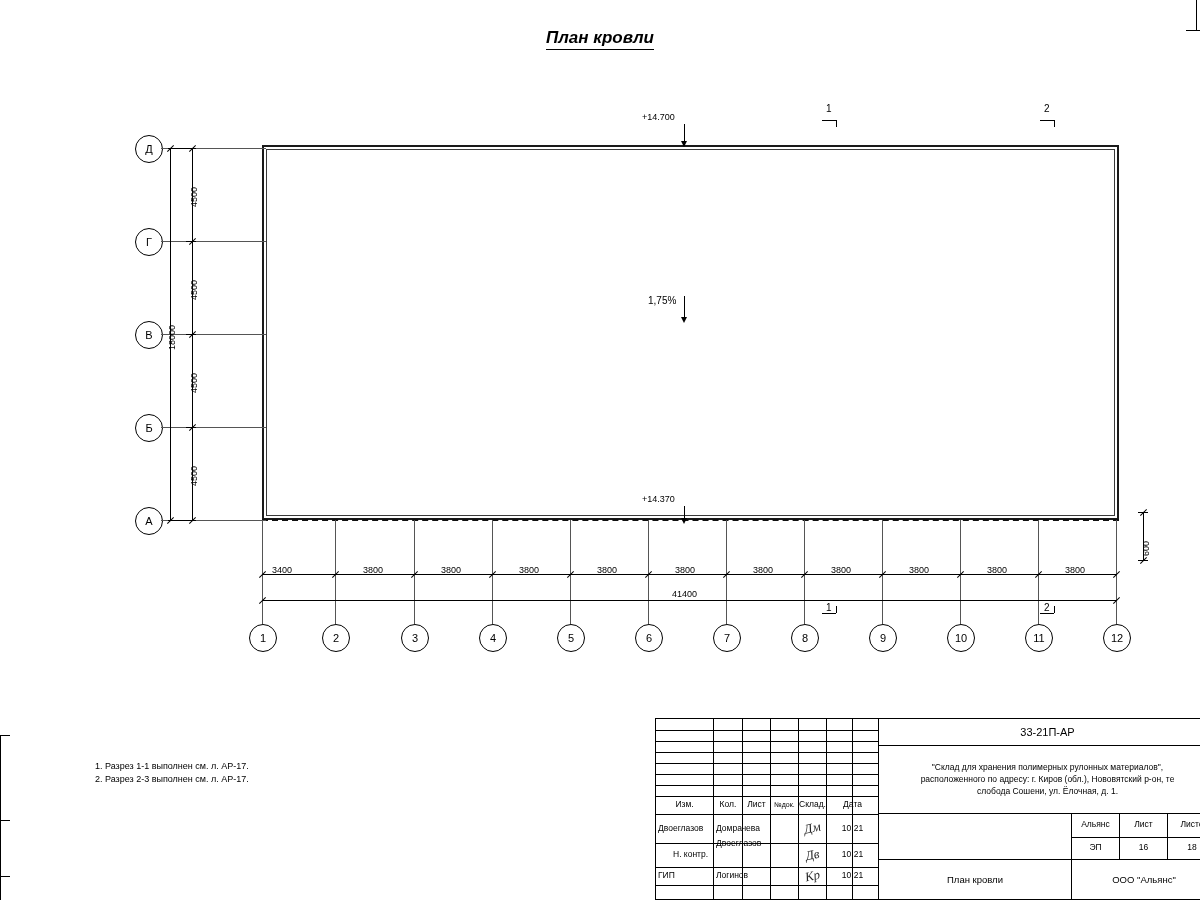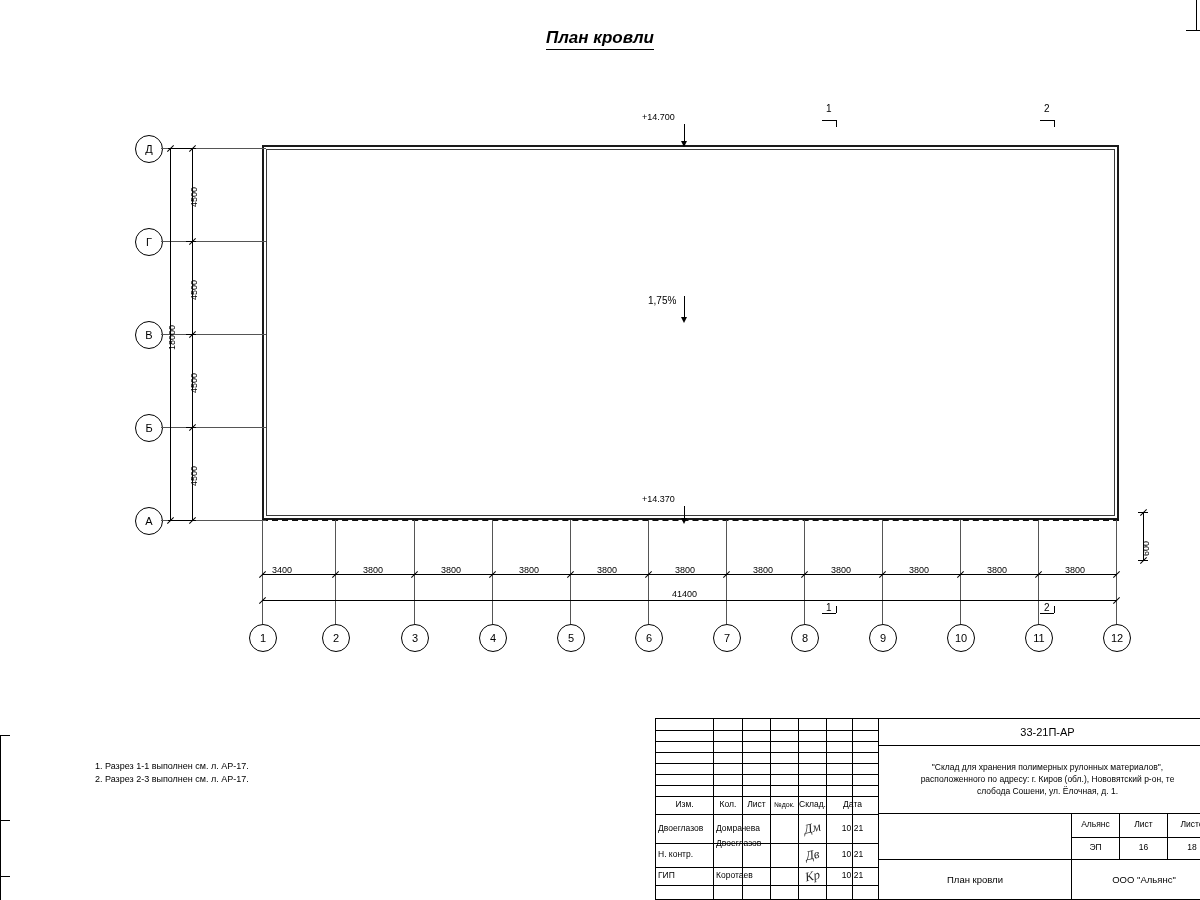--- a/index.html
+++ b/index.html
@@ -291,27 +291,27 @@
     <div class="cell c-ctr" style="left:87px;top:77px;width:27px;height:18px;">Лист</div>
     <div class="cell c-ctr" style="left:115px;top:77px;width:27px;height:18px;font-size:7px;">№док.</div>
     <div class="cell c-ctr" style="left:143px;top:77px;width:27px;height:18px;">Склад.</div>
     <div class="cell c-ctr" style="left:171px;top:77px;width:51px;height:18px;">Дата</div>
 
     <div class="cell c-left" style="left:0;top:95px;width:57px;height:29px;">Двоеглазов</div>
     <div class="cell c-left" style="left:58px;top:95px;width:56px;height:29px;">Домрачева</div>
     <div class="cell c-ctr sig" style="left:143px;top:95px;width:27px;height:29px;">Дм</div>
     <div class="cell c-ctr" style="left:171px;top:95px;width:51px;height:29px;">10.21</div>
 
-    <div class="cell c-left" style="left:0;top:124px;width:57px;height:24px;">Н. контр.</div>
+    <div class="cell c-left" style="left:15px;top:124px;width:57px;height:24px;">Н. контр.</div>
     <div class="cell c-left" style="left:58px;top:113px;width:56px;height:24px;">Двоеглазов</div>
     <div class="cell c-ctr sig" style="left:143px;top:124px;width:27px;height:24px;">Дв</div>
     <div class="cell c-ctr" style="left:171px;top:124px;width:51px;height:24px;">10.21</div>
 
     <div class="cell c-left" style="left:0;top:148px;width:57px;height:18px;">ГИП</div>
-    <div class="cell c-left" style="left:58px;top:148px;width:56px;height:18px;">Коротаев</div>
+    <div class="cell c-left" style="left:58px;top:148px;width:56px;height:18px;">Логинов</div>
     <div class="cell c-ctr sig" style="left:143px;top:148px;width:27px;height:18px;">Кр</div>
     <div class="cell c-ctr" style="left:171px;top:148px;width:51px;height:18px;">10.21</div>
 
     <div class="cell c-ctr big" style="left:223px;top:0;width:337px;height:26px;">33-21П-АР</div>
 
     <div class="cell" style="left:223px;top:26px;width:337px;height:68px;flex-direction:column;justify-content:center;align-items:center;text-align:center;line-height:1.45;">
       <div>"Склад для хранения полимерных рулонных материалов",</div>
       <div>расположенного по адресу: г. Киров (обл.), Нововятский р-он, те</div>
       <div>слобода Сошени, ул. Ёлочная, д. 1.</div>
     </div>

